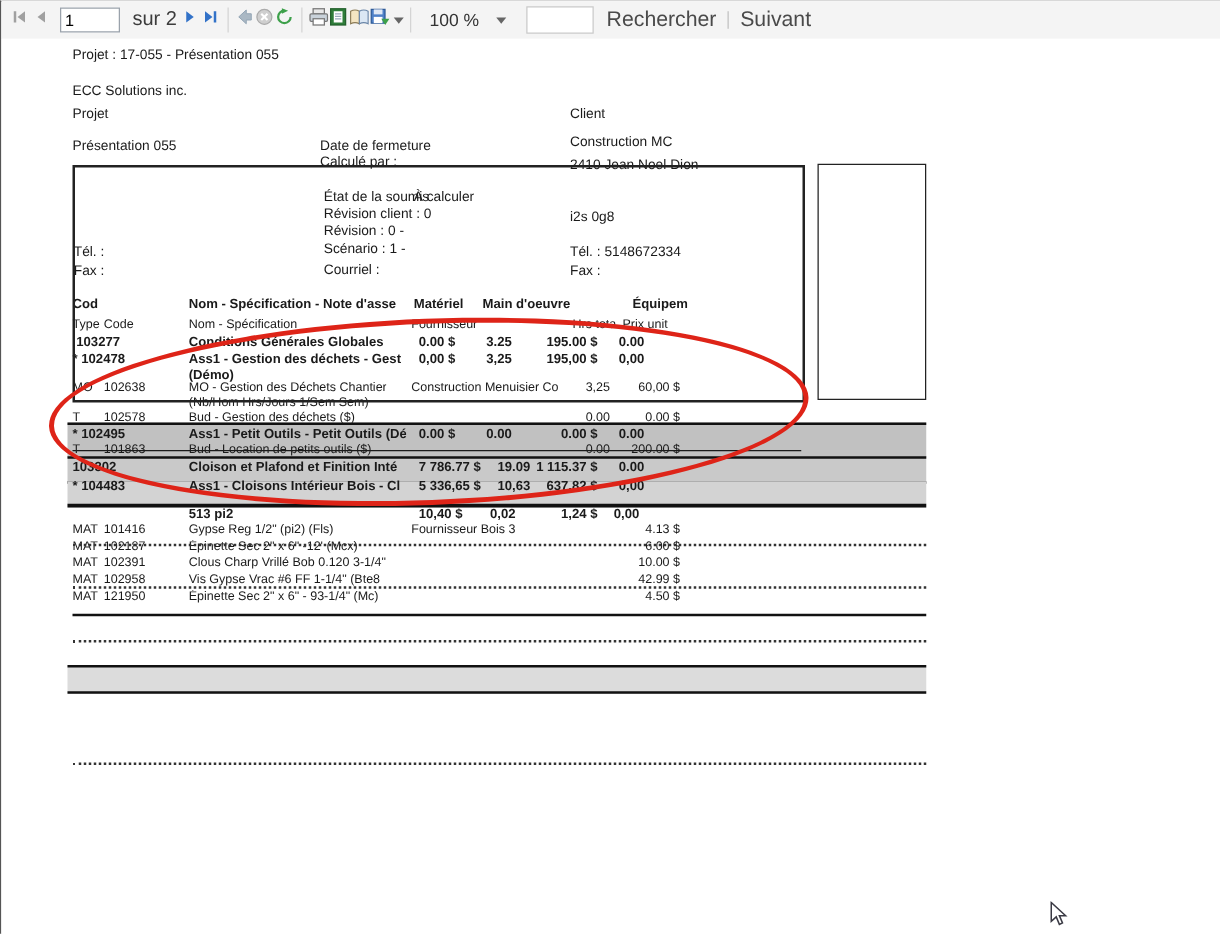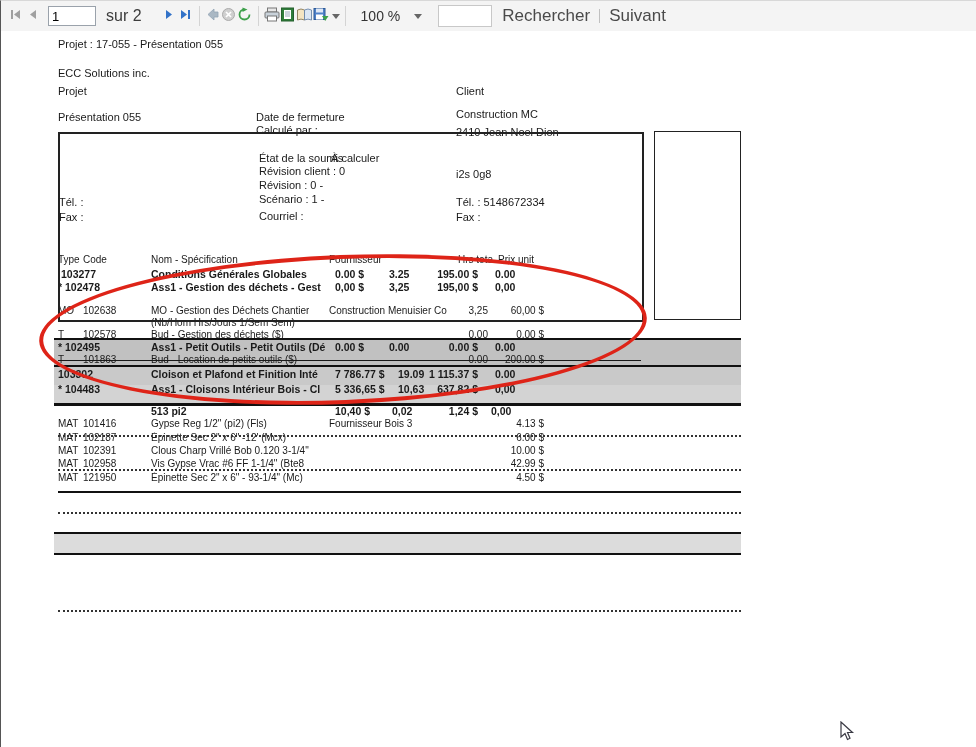--- a/index.html
+++ b/index.html
@@ -9,21 +9,21 @@
     border-left:1px solid #555;border-top:1px solid #d8d8d8;
     box-sizing:border-box;overflow:hidden;
   }
   
   .toolbar{position:absolute;top:0;left:0;width:100%;height:30px;background:#f4f4f4;
     display:flex;align-items:center;}
   .tbtn{display:flex;align-items:center;justify-content:center;height:24px;min-width:16px;cursor:default;}
   .vsep{width:1px;height:20px;background:#d4d4d4;margin:0 5px;}
   .pageinput{width:40px;height:18px;border:1px solid #9aa2ab;font-size:13px;padding:0 3px;
     font-family:"Liberation Sans",sans-serif;margin-left:8px;}
-  .oflabel{font-size:16px;color:#3c3c3c;margin:0 20px 0 10px;}
+  .oflabel{font-size:16px;color:#3c3c3c;margin:0 3px 0 10px;}
   .zoomtext{font-size:14px;color:#333;margin-left:10px;}
   .caret{width:0;height:0;border-left:4px solid transparent;border-right:4px solid transparent;
     border-top:5px solid #666;margin-left:14px;}
   .searchinput{width:48px;height:18px;border:1px solid #c8c8c8;margin-left:16px;
     font-family:"Liberation Sans",sans-serif;font-size:13px;}
   .findlink{font-size:17px;color:#4a4a4a;margin-left:10px;cursor:pointer;}
   .linksep{width:1px;height:14px;background:#c0c0c0;margin:0 9px;}
   
   .doc{position:absolute;left:0;top:30px;width:976px;height:717px;background:#fff;font-size:11px;}
   .abs{position:absolute;white-space:nowrap;}
@@ -181,20 +181,27 @@
   <div class="abs" style="left:58px;top:165px">Tél. :</div>
   <div class="abs" style="left:58px;top:180px">Fax :</div>
   <div class="abs" style="left:258px;top:179px">Courriel :</div>
   <div class="abs" style="left:455px;top:165px">Tél. : 5148672334</div>
   <div class="abs" style="left:455px;top:180px">Fax :</div>
 
   <div class="band" style="top:307px;height:26px;background:#c1c1c1;border-top:2px solid #111"></div>
   <div class="band" style="top:334px;height:18px;background:#c9c9c9;border-top:2px solid #111;border-bottom:2px solid #111"></div>
   <div class="band" style="top:354px;height:18px;background:#d3d3d3;border-bottom:3px solid #111"></div>
 
+  <div class="r b" style="top:206px">
+    <span class="ct">Cod</span>
+    <span class="cnb" style="max-width:176px">Nom - Spécification - Note d'asse</span>
+    <span style="position:absolute;left:273px">Matériel</span>
+    <span style="position:absolute;left:328px">Main d'oeuvre</span>
+    <span class="clip" style="position:absolute;left:448px;max-width:48px">Équipem</span>
+  </div>
   <div class="r" style="top:223px">
     <span class="ct">Type</span>
     <span class="cc">Code</span>
     <span class="cn">Nom - Spécification</span>
     <span class="cf">Fournisseur</span>
     <span style="position:absolute;left:400px">Hrs tota</span>
     <span style="position:absolute;left:440px">Prix unit</span>
   </div>
 
   <div class="r b" style="top:237px">
@@ -206,20 +213,23 @@
     <span class="beq">0.00</span>
   </div>
   <div class="r b" style="top:250px">
     <span class="ct">* 102478</span>
     <span class="cnb">Ass1 - Gestion des déchets - Gest</span>
     <span class="bm">0,00 $</span>
     <span class="bh">3,25</span>
     <span class="bmo">195,00 $</span>
     <span class="beq">0,00</span>
   </div>
+  <div class="r b" style="top:263px">
+    <span class="cnb">(Démo)</span>
+  </div>
   <div class="r" style="top:274px">
     <span class="ct">MO</span>
     <span class="cc">102638</span>
     <span class="cn">MO - Gestion des Déchets Chantier</span>
     <span class="cf">Construction Menuisier Co</span>
     <span class="h2r">3,25</span>
     <span class="pr">60,00 $</span>
   </div>
   <div class="r" style="top:286px">
     <span class="cn">(Nb/Hom Hrs/Jours  1/Sem  Sem)</span>

